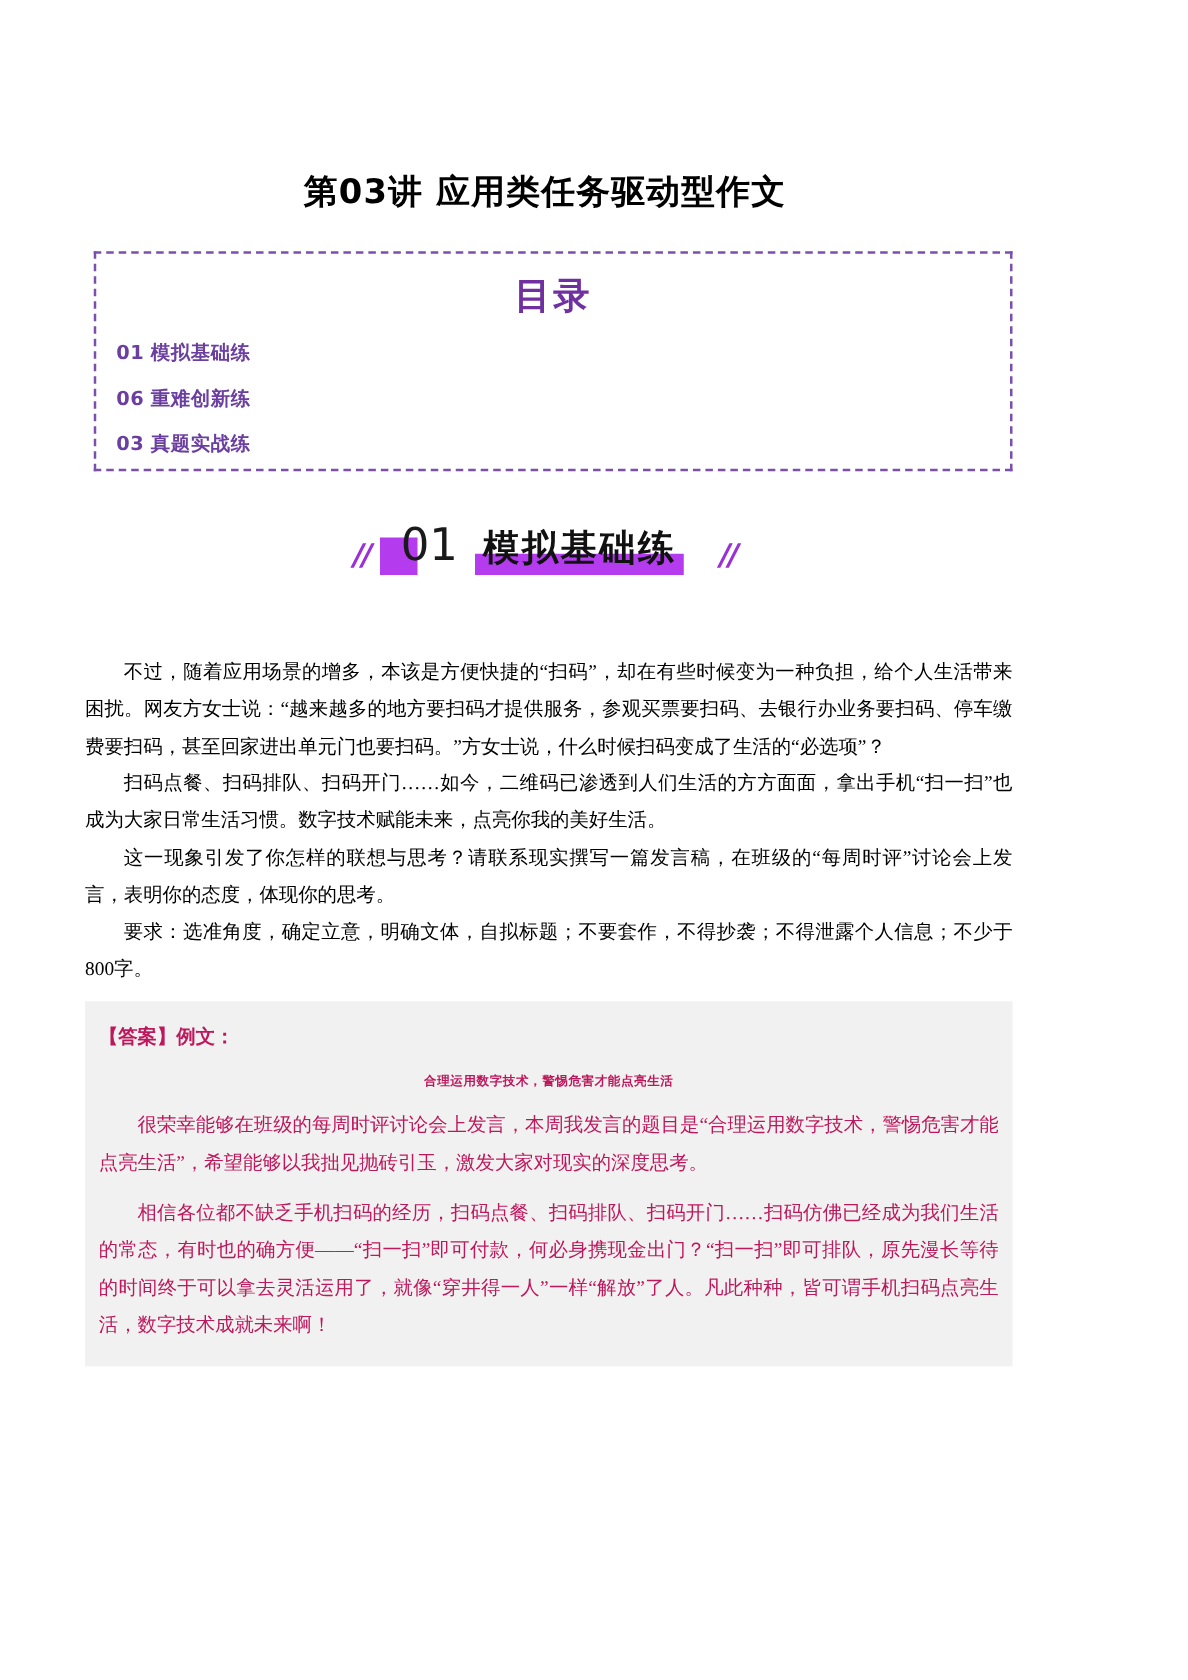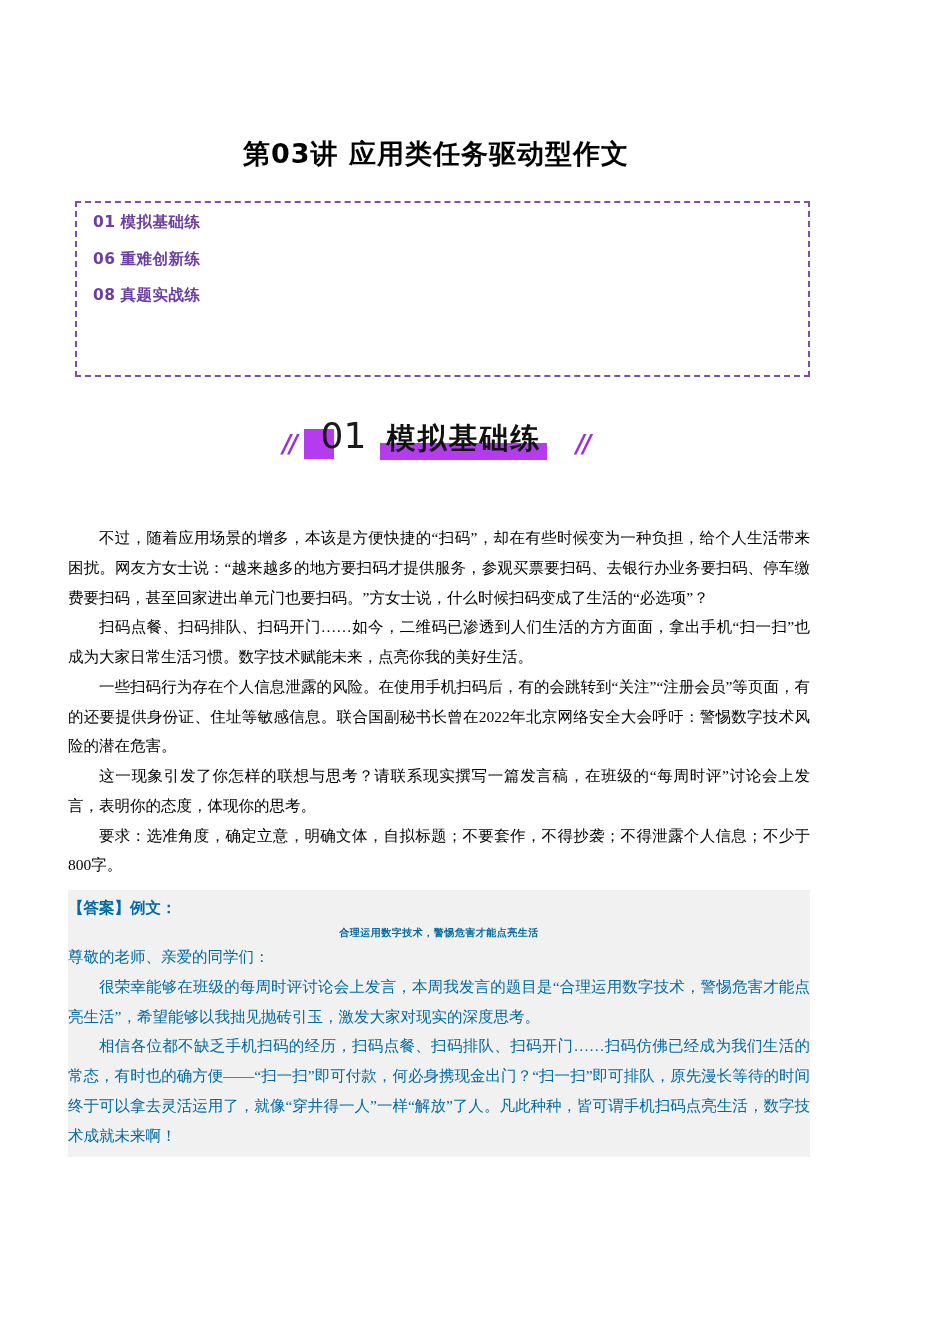--- a/index.html
+++ b/index.html
@@ -155,24 +155,24 @@
   p.q.indent { text-indent: 2em; }
 
   
   .answer-block {
     margin: 10px 62px 0 68px;
     background: #F1F1F1;
     padding: 3px 0 7px 0;
     color: #E8201C;
   }
   p.a {
-    margin: 0;
+    margin: 11px;
     font-size: 15.5px;
     line-height: 1.92;
-    color: #0369a1;
+    color: #be185d;
     text-align: justify;
     text-justify: inter-ideograph;
     font-family: "Liberation Serif", "DejaVu Serif", serif;
   }
   p.a.indent { text-indent: 2em; }
   p.a.bold { font-weight: bold; }
   p.a.center {
     text-align: center;
     font-weight: bold;
     font-family: "DejaVu Sans", "Liberation Sans", sans-serif;
@@ -181,28 +181,29 @@
   }
 </style>
 </head>
 <body>
 
 <div class="page">
 
   <div class="doc-title">第03讲 应用类任务驱动型作文</div>
 
   <div class="toc-box">
+    <div class="toc-heading">目录</div>
     <div class="toc-item">
       <span class="num">01</span><span>模拟基础练</span>
     </div>
     <div class="toc-item">
       <span class="num">06</span><span>重难创新练</span>
     </div>
     <div class="toc-item">
-      <span class="num">08</span><span>真题实战练</span>
+      <span class="num">03</span><span>真题实战练</span>
     </div>
   </div>
 
   <div class="section-banner">
     <div class="banner-inner">
       <div class="banner-num-wrap">
         <span class="banner-num-sq"></span>
         <span class="banner-num">01</span>
       </div>
       <div class="banner-title-wrap">
@@ -210,26 +211,24 @@
         <span class="banner-title">模拟基础练</span>
       </div>
       <span class="slash slash-left">//</span>
       <span class="slash slash-right">//</span>
     </div>
   </div>
 
   <div class="body-block">
     <p class="q indent">不过，随着应用场景的增多，本该是方便快捷的“扫码”，却在有些时候变为一种负担，给个人生活带来困扰。网友方女士说：“越来越多的地方要扫码才提供服务，参观买票要扫码、去银行办业务要扫码、停车缴费要扫码，甚至回家进出单元门也要扫码。”方女士说，什么时候扫码变成了生活的“必选项”？</p>
     <p class="q indent">扫码点餐、扫码排队、扫码开门……如今，二维码已渗透到人们生活的方方面面，拿出手机“扫一扫”也成为大家日常生活习惯。数字技术赋能未来，点亮你我的美好生活。</p>
-    <p class="q indent">一些扫码行为存在个人信息泄露的风险。在使用手机扫码后，有的会跳转到“关注”“注册会员”等页面，有的还要提供身份证、住址等敏感信息。联合国副秘书长曾在2022年北京网络安全大会呼吁：警惕数字技术风险的潜在危害。</p>
     <p class="q indent">这一现象引发了你怎样的联想与思考？请联系现实撰写一篇发言稿，在班级的“每周时评”讨论会上发言，表明你的态度，体现你的思考。</p>
     <p class="q indent">要求：选准角度，确定立意，明确文体，自拟标题；不要套作，不得抄袭；不得泄露个人信息；不少于800字。</p>
   </div>
 
   <div class="answer-block">
     <p class="a bold">【答案】例文：</p>
     <p class="a center">合理运用数字技术，警惕危害才能点亮生活</p>
-    <p class="a">尊敬的老师、亲爱的同学们：</p>
     <p class="a indent">很荣幸能够在班级的每周时评讨论会上发言，本周我发言的题目是“合理运用数字技术，警惕危害才能点亮生活”，希望能够以我拙见抛砖引玉，激发大家对现实的深度思考。</p>
     <p class="a indent">相信各位都不缺乏手机扫码的经历，扫码点餐、扫码排队、扫码开门……扫码仿佛已经成为我们生活的常态，有时也的确方便——“扫一扫”即可付款，何必身携现金出门？“扫一扫”即可排队，原先漫长等待的时间终于可以拿去灵活运用了，就像“穿井得一人”一样“解放”了人。凡此种种，皆可谓手机扫码点亮生活，数字技术成就未来啊！</p>
   </div>
 
 </div>
 
 </body></html>

